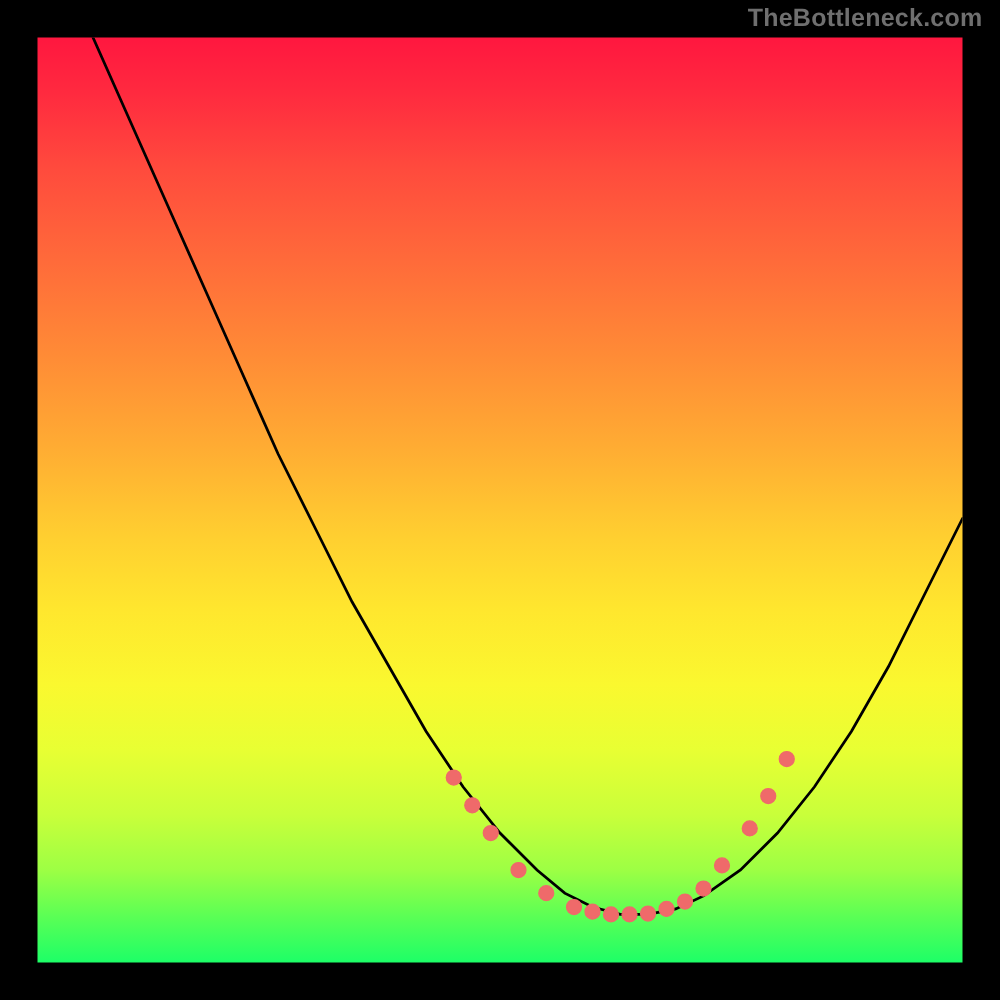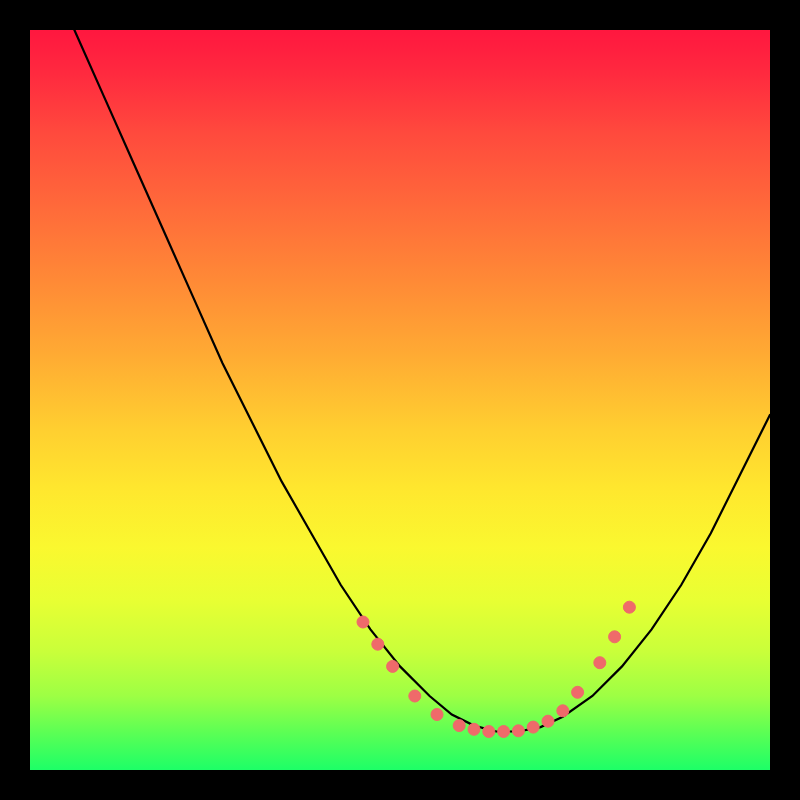--- a/index.html
+++ b/index.html
@@ -75,20 +75,21 @@
 
   .dot {
     fill: #ef6a6a;
     stroke: #ef6a6a;
   }
 </style>
 </head>
 <body>
 
 <div class="frame">
+  <div class="watermark">TheBottleneck.com</div>
 
   <div class="plot">
     <svg class="svg-layer" viewBox="0 0 740 740" preserveAspectRatio="none">
       <path id="curve-path" class="curve" d="M44.4 0.0 L74.0 66.6 L103.6 133.2 L133.2 199.8 L162.8 266.4 L192.4 333.0 L222.0 392.2 L251.6 451.4 L281.2 503.2 L310.8 555.0 L340.4 599.4 L370.0 636.4 L399.6 666.0 L421.8 684.5 L444.0 695.6 L466.2 701.5 L488.4 701.5 L510.6 697.1 L532.8 686.7 L562.4 666.0 L592.0 636.4 L621.6 599.4 L651.2 555.0 L680.8 503.2 L710.4 444.0 L740.0 384.8"></path>
       <g id="dots-group">
           <circle cx="333.0" cy="592.0" r="6" class="dot"></circle>
           <circle cx="347.8" cy="614.2" r="6" class="dot"></circle>
           <circle cx="362.6" cy="636.4" r="6" class="dot"></circle>
           <circle cx="384.8" cy="666.0" r="6" class="dot"></circle>
           <circle cx="407.0" cy="684.5" r="6" class="dot"></circle>

